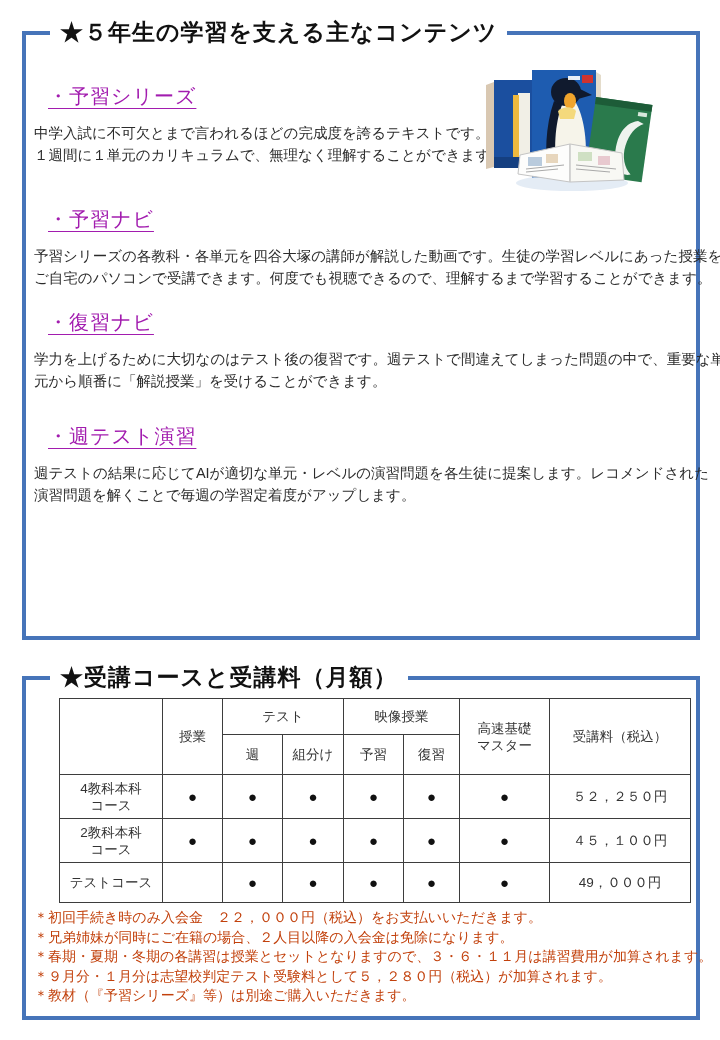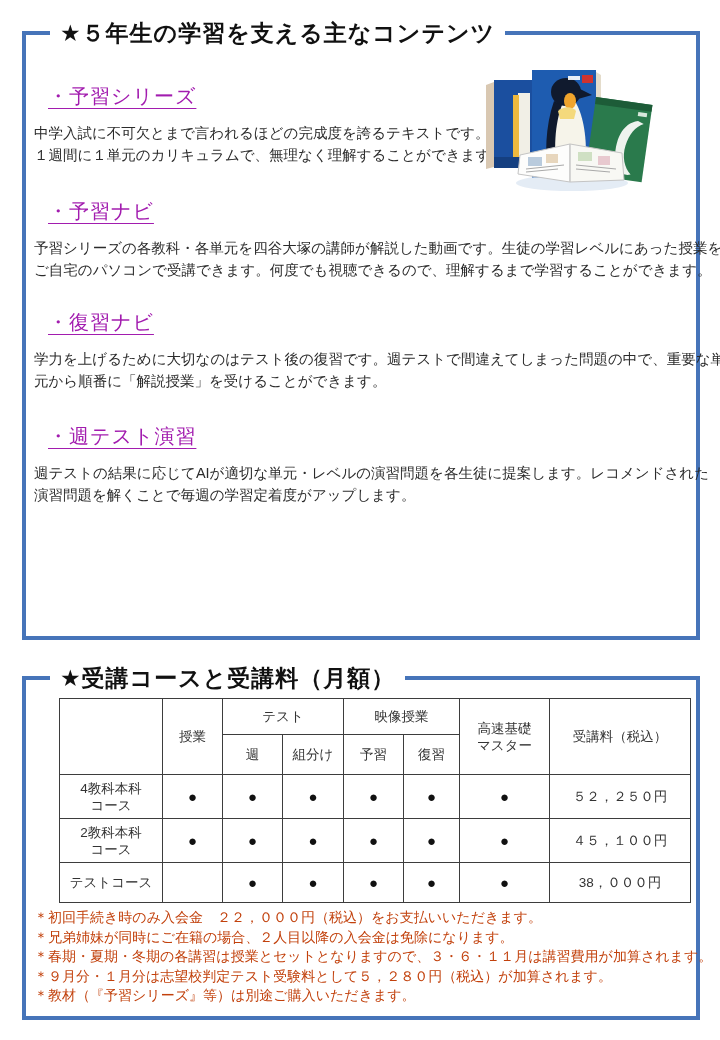--- a/index.html
+++ b/index.html
@@ -10,21 +10,21 @@
   }
   .framed-box{
     position:absolute;left:22px;width:678px;
     border:4px solid #4674b9;box-sizing:border-box;background:#fff;
   }
   #box-contents{top:31px;height:609px;}
   #box-fees{top:676px;height:344px;}
   .box-title{
     position:absolute;top:-19px;left:24px;background:#ffffff;
     padding:0 10px;font-size:23px;line-height:34px;font-weight:bold;
-    color:#111;letter-spacing:1px;white-space:nowrap;
+    color:#111;letter-spacing:1px;white-space:nowrap;font-family:Liberation Serif, serif;
   }
   .section{position:absolute;left:8px;}
   .section h3{
     margin:14px;font-size:20px;line-height:24px;font-weight:normal;
     color:#a21caf;letter-spacing:1px;
     text-decoration:underline;text-underline-offset:5px;
     text-decoration-thickness:1px;white-space:nowrap;
   }
   .section .body{margin-top:15px;font-size:14.5px;line-height:21.5px;color:#2b2b2b;}
   .section .body div{white-space:nowrap;}
@@ -96,21 +96,21 @@
     <rect x="96" y="91" width="14" height="9" fill="#cfe0c3"></rect>
     <rect x="116" y="95" width="12" height="9" fill="#e8c9cf"></rect>
     <g stroke="#a9a9a9" stroke-width="1">
       <line x1="44" y1="108" x2="82" y2="104"></line>
       <line x1="44" y1="111" x2="76" y2="108"></line>
       <line x1="94" y1="104" x2="134" y2="108"></line>
       <line x1="94" y1="108" x2="128" y2="111"></line>
     </g>
   </svg>
 
-  <div class="section" style="top:150px;width:660px;">
+  <div class="section" style="top:158px;width:660px;">
     <h3>・予習ナビ</h3>
     <div class="body">
       <div>予習シリーズの各教科・各単元を四谷大塚の講師が解説した動画です。生徒の学習レベルにあった授業を</div>
       <div>ご自宅のパソコンで受講できます。何度でも視聴できるので、理解するまで学習することができます。</div>
     </div>
   </div>
 
   <div class="section" style="top:261px;width:660px;">
     <h3>・復習ナビ</h3>
     <div class="body">
@@ -182,21 +182,21 @@
       <td class="price">４５，１００円</td>
     </tr>
     <tr style="height:40px">
       <td>テストコース</td>
       <td class="dot"></td>
       <td class="dot">●</td>
       <td class="dot">●</td>
       <td class="dot">●</td>
       <td class="dot">●</td>
       <td class="dot">●</td>
-      <td class="price">38，０００円</td>
+      <td class="price">49，０００円</td>
     </tr>
   </tbody>
     </table>
 
   <div id="notes">
     <div>＊初回手続き時のみ入会金　２２，０００円（税込）をお支払いいただきます。</div>
     <div>＊兄弟姉妹が同時にご在籍の場合、２人目以降の入会金は免除になります。</div>
     <div>＊春期・夏期・冬期の各講習は授業とセットとなりますので、３・６・１１月は講習費用が加算されます。</div>
     <div>＊９月分・１月分は志望校判定テスト受験料として５，２８０円（税込）が加算されます。</div>
     <div>＊教材（『予習シリーズ』等）は別途ご購入いただきます。</div>

